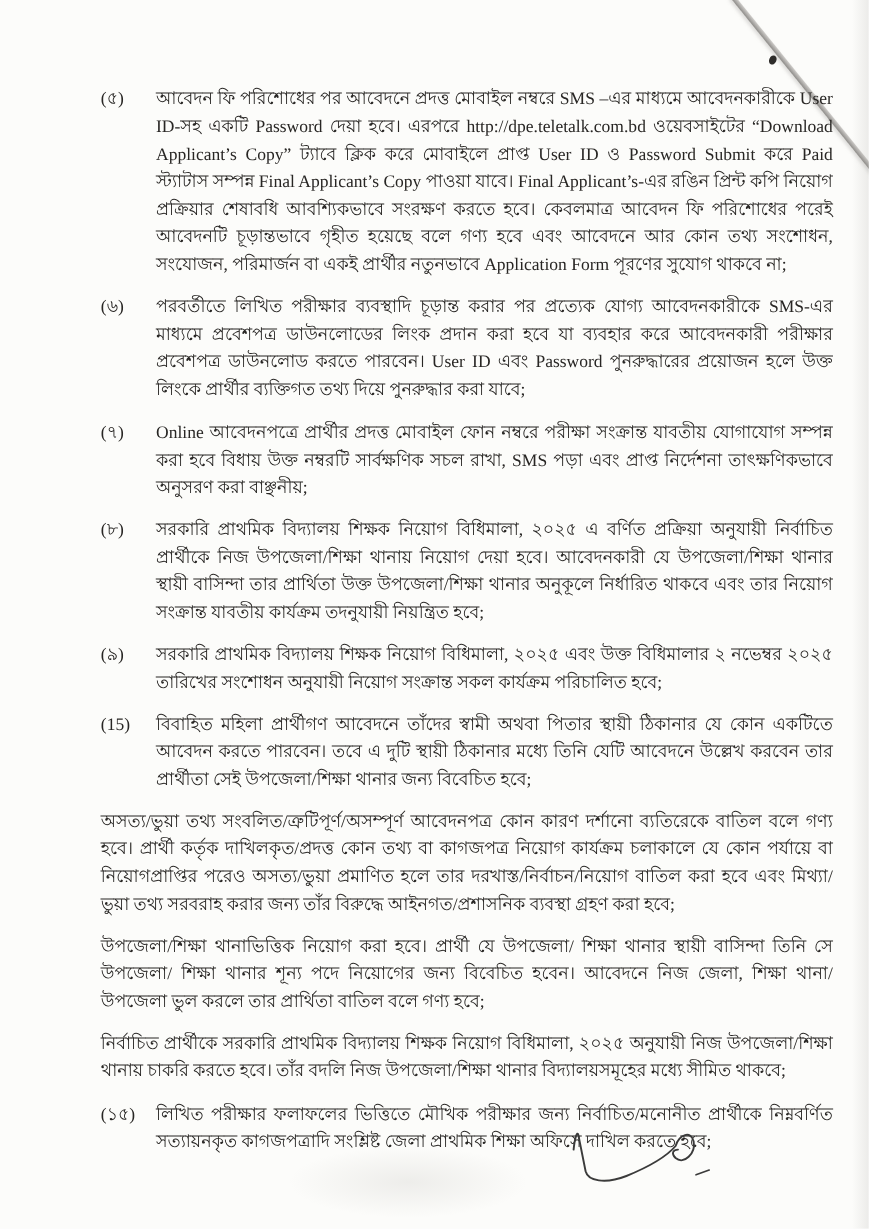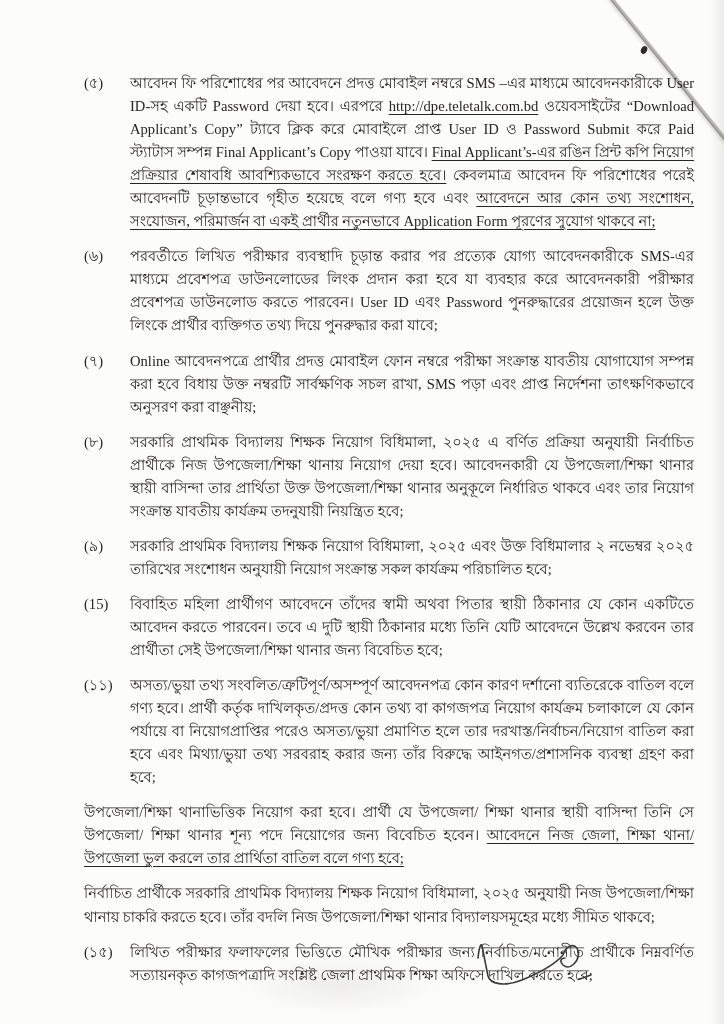--- a/index.html
+++ b/index.html
@@ -12,21 +12,21 @@
     color:#282624;
   }
   .content{
     position:absolute;left:0;top:0;width:724px;
     padding:72px 30px 0 84px;
     box-sizing:border-box;
   }
   .item{display:flex;margin-bottom:12px;}
   .num{flex:0 0 46px;font-size:14.6px;line-height:1.58;}
   .body{flex:1;font-size:14.6px;line-height:1.58;text-align:justify;}
-  .u{text-decoration:underline;text-underline-offset:3px;text-decoration-thickness:1px;}
+  .u{text-underline-offset:3px;text-decoration-thickness:1px;}
   
   .crease{
     position:absolute;left:612px;top:-4px;width:196px;height:4px;
     background:linear-gradient(to bottom,#cfcdca,#8e8c89);
     transform:rotate(51deg);transform-origin:0 0;
     box-shadow:0 2px 3px rgba(160,158,154,.35);
   }
   .ink-dot{
     position:absolute;left:641px;top:46px;width:6px;height:8px;
     background:#2e2c2a;border-radius:50%;transform:rotate(25deg);
@@ -71,21 +71,20 @@
         </div>
         <div class="item">
           <div class="num">(৯)</div>
           <div class="body"><span>সরকারি প্রাথমিক বিদ্যালয় শিক্ষক নিয়োগ বিধিমালা, ২০২৫ এবং উক্ত বিধিমালার ২ নভেম্বর ২০২৫ তারিখের সংশোধন অনুযায়ী নিয়োগ সংক্রান্ত সকল কার্যক্রম পরিচালিত হবে;</span></div>
         </div>
         <div class="item">
           <div class="num">(15)</div>
           <div class="body"><span>বিবাহিত মহিলা প্রার্থীগণ আবেদনে তাঁদের স্বামী অথবা পিতার স্থায়ী ঠিকানার যে কোন একটিতে আবেদন করতে পারবেন। তবে এ দুটি স্থায়ী ঠিকানার মধ্যে তিনি যেটি আবেদনে উল্লেখ করবেন তার প্রার্থীতা সেই উপজেলা/শিক্ষা থানার জন্য বিবেচিত হবে;</span></div>
         </div>
         <div class="item">
-          <div class="num">(১১)</div>
           <div class="body"><span>অসত্য/ভুয়া তথ্য সংবলিত/ত্রুটিপূর্ণ/অসম্পূর্ণ আবেদনপত্র কোন কারণ দর্শানো ব্যতিরেকে বাতিল বলে গণ্য হবে। প্রার্থী কর্তৃক দাখিলকৃত/প্রদত্ত কোন তথ্য বা কাগজপত্র নিয়োগ কার্যক্রম চলাকালে যে কোন পর্যায়ে বা নিয়োগপ্রাপ্তির পরেও অসত্য/ভুয়া প্রমাণিত হলে তার দরখাস্ত/নির্বাচন/নিয়োগ বাতিল করা হবে এবং মিথ্যা/ভুয়া তথ্য সরবরাহ করার জন্য তাঁর বিরুদ্ধে আইনগত/প্রশাসনিক ব্যবস্থা গ্রহণ করা হবে;</span></div>
         </div>
         <div class="item">
           <div class="body"><span>উপজেলা/শিক্ষা থানাভিত্তিক নিয়োগ করা হবে। প্রার্থী যে উপজেলা/ শিক্ষা থানার স্থায়ী বাসিন্দা তিনি সে উপজেলা/ শিক্ষা থানার শূন্য পদে নিয়োগের জন্য বিবেচিত হবেন। </span><span class="u">আবেদনে নিজ জেলা, শিক্ষা থানা/উপজেলা ভুল করলে তার প্রার্থিতা বাতিল বলে গণ্য হবে;</span></div>
         </div>
         <div class="item">
           <div class="body"><span>নির্বাচিত প্রার্থীকে সরকারি প্রাথমিক বিদ্যালয় শিক্ষক নিয়োগ বিধিমালা, ২০২৫ অনুযায়ী নিজ উপজেলা/শিক্ষা থানায় চাকরি করতে হবে। তাঁর বদলি নিজ উপজেলা/শিক্ষা থানার বিদ্যালয়সমূহের মধ্যে সীমিত থাকবে;</span></div>
         </div>
         <div class="item">
           <div class="num">(১৫)</div>

